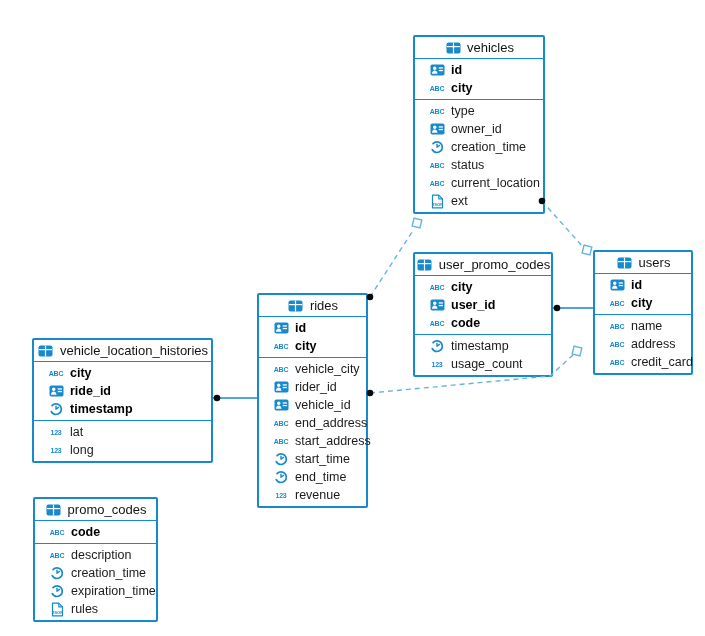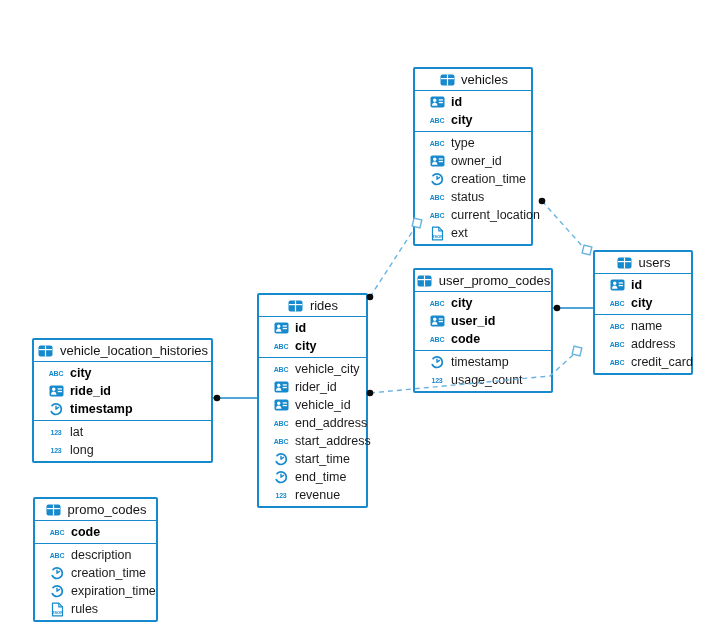--- a/index.html
+++ b/index.html
@@ -31,21 +31,21 @@
   .icon-cell { flex:0 0 18px; width:18px; display:flex; align-items:center; justify-content:center; }
   .type-txt { font-size:7px; font-weight:700; color:var(--accent); letter-spacing:-0.2px; line-height:1; }
   .lbl { line-height:1; }
   .tbl-name { line-height:1; }
 </style>
 </head>
 <body>
 
 <div id="canvas">
   <div id="tables">
-      <div class="tbl" style="left: 413px; top: 35px; width: 120px; margin-top: 32px;">
+      <div class="tbl" style="left: 413px; top: 35px; width: 132px;">
         <div class="tbl-header">
           <span class="icon-cell">
             <svg width="15" height="12" viewBox="0 0 15 12">
               <rect x="0.5" y="0.5" width="14" height="11" rx="2" fill="#1789cd"></rect>
               <line x1="1" y1="4.6" x2="14" y2="4.6" stroke="#fff" stroke-width="1.2"></line>
               <line x1="7.5" y1="0.5" x2="7.5" y2="11.5" stroke="#fff" stroke-width="1.2"></line>
             </svg>
           </span>
           <span class="tbl-name">vehicles</span>
         </div>
@@ -114,21 +114,21 @@
               <svg width="13" height="15" viewBox="0 0 13 15">
                 <path d="M1.5 1.2 H7.8 L11.5 4.9 V13.8 H1.5 Z" fill="#fff" stroke="#1789cd" stroke-width="1.2" stroke-linejoin="round"></path>
                 <path d="M7.8 1.2 V4.9 H11.5" fill="none" stroke="#1789cd" stroke-width="1.1" stroke-linejoin="round"></path>
                 <text x="6.5" y="12.2" font-size="4.2" font-weight="bold" text-anchor="middle" fill="#1789cd" font-family="Liberation Sans, sans-serif">JSON</text>
               </svg>
             </span>
             <span class="lbl">ext</span>
           </div>
         </div>
       </div>
-      <div class="tbl" style="left: 413px; top: 252px; width: 140px; margin-top: 16px;">
+      <div class="tbl" style="left: 413px; top: 252px; width: 140px;">
         <div class="tbl-header">
           <span class="icon-cell">
             <svg width="15" height="12" viewBox="0 0 15 12">
               <rect x="0.5" y="0.5" width="14" height="11" rx="2" fill="#1789cd"></rect>
               <line x1="1" y1="4.6" x2="14" y2="4.6" stroke="#fff" stroke-width="1.2"></line>
               <line x1="7.5" y1="0.5" x2="7.5" y2="11.5" stroke="#fff" stroke-width="1.2"></line>
             </svg>
           </span>
           <span class="tbl-name">user_promo_codes</span>
         </div>

